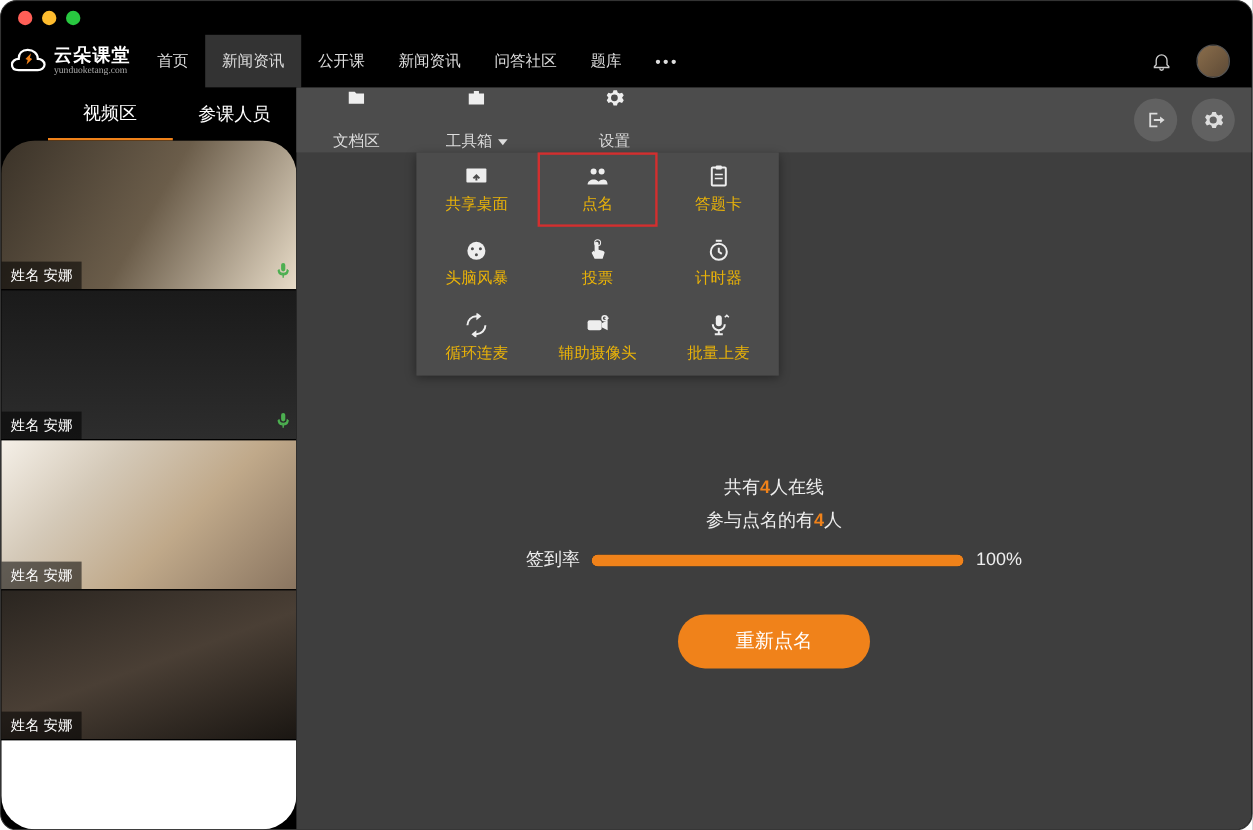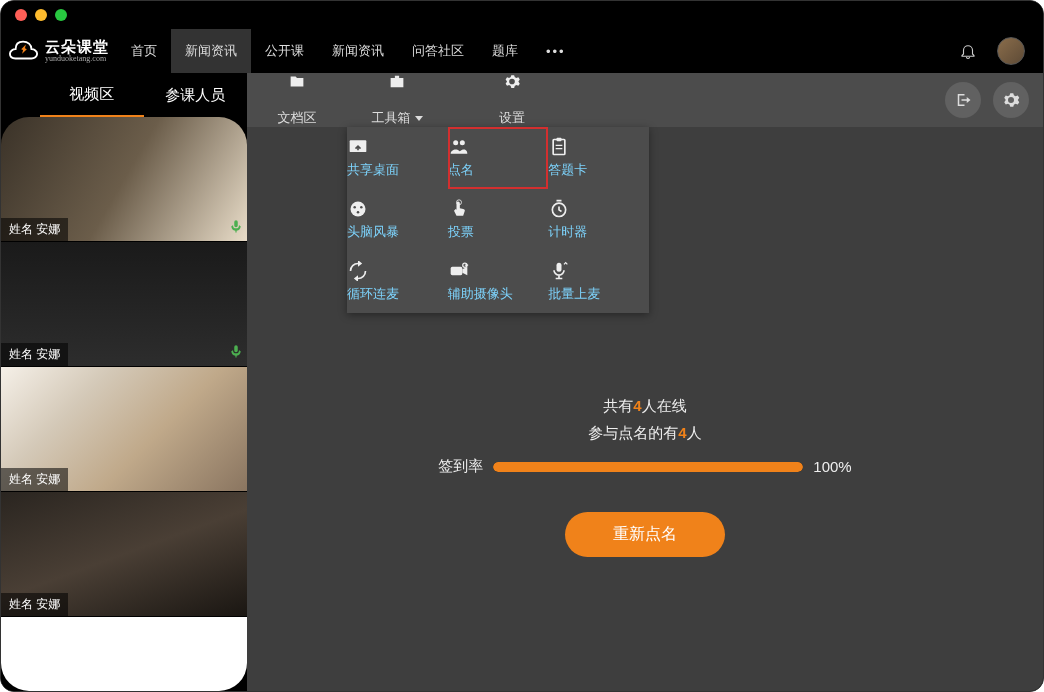--- a/index.html
+++ b/index.html
@@ -174,24 +174,24 @@
       background: #4c4c4c;
       display: grid;
       grid-template-columns: repeat(3, 1fr);
       box-shadow: 0 2px 8px rgba(0,0,0,0.4);
       z-index: 10;
     }
     .dd-item {
       height: 62px;
       display: flex;
       flex-direction: column;
-      align-items: flex-start;
+      align-items: center;
       justify-content: center;
       gap: 4px;
-      color: #7dd3fc;
+      color: #eab308;
       font-size: 13px;
       cursor: pointer;
       position: relative;
       font-family: Liberation Mono, monospace;
     }
     .dd-item.highlighted {
       outline: 2px solid #d32f2f;
       outline-offset: -2px;
     }
     .dd-item svg { width: 22px; height: 20px; fill: #eee; }

